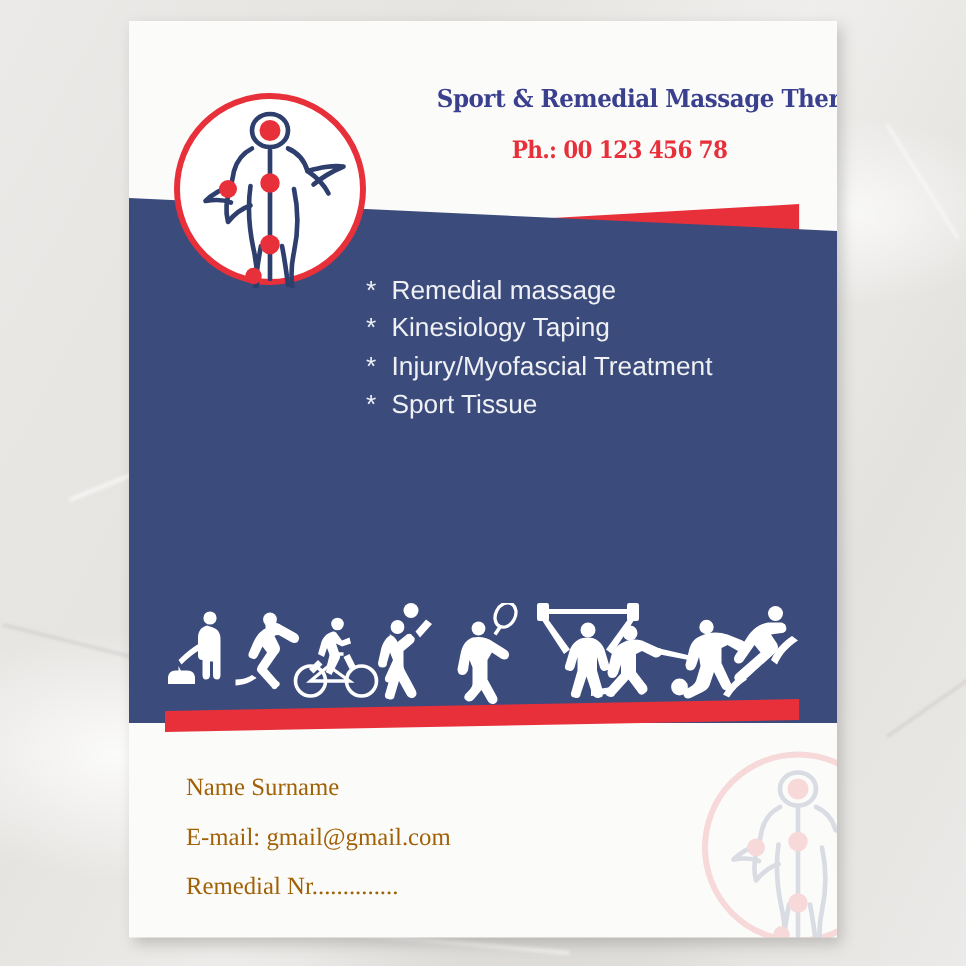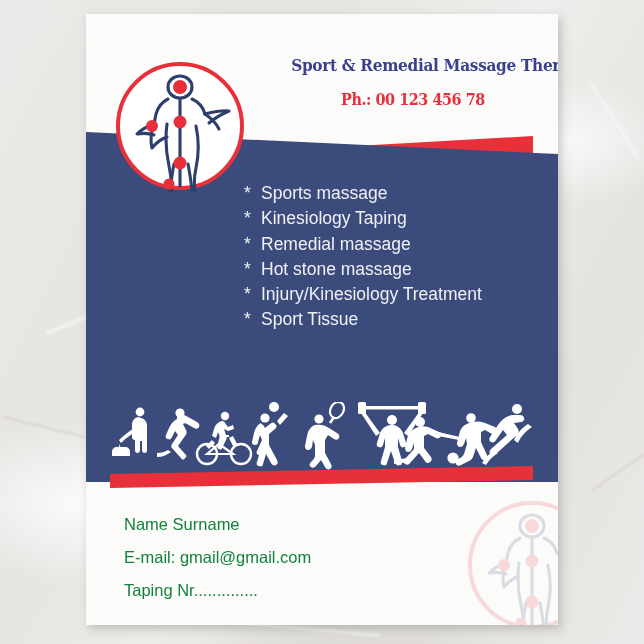--- a/index.html
+++ b/index.html
@@ -76,21 +76,21 @@
   }
   .services .row{display:block;}
   .services .star{display:inline-block;width:17px;}
 
   
   .sports{position:absolute;left:22px;top:388px;width:428px;height:68px;}
 
   
   .footer{position:absolute;left:38px;top:494px;}
   .footer div{
-    color:#15803d;font-size:16.5px;line-height:33px;white-space:nowrap;
+    color:#a16207;font-size:16.5px;line-height:33px;white-space:nowrap;font-family:Liberation Serif, serif;
   }
 </style>
 </head>
 <body>
 
 <div id="backdrop">
   <div class="vein" style="left:40px;top:300px;width:170px;height:3px;transform:rotate(-22deg);"></div>
   <div class="vein d" style="left:0px;top:430px;width:120px;height:2px;transform:rotate(14deg);"></div>
   <div class="vein" style="left:570px;top:120px;width:90px;height:2px;transform:rotate(58deg);"></div>
   <div class="vein d" style="left:585px;top:470px;width:70px;height:2px;transform:rotate(-35deg);"></div>
@@ -132,25 +132,23 @@
     <g fill="#e8303a">
       <circle cx="66" cy="27" r="7"></circle>
       <circle cx="66" cy="62" r="6.5"></circle>
       <circle cx="66" cy="103" r="6.5"></circle>
       <circle cx="38" cy="66" r="6"></circle>
       <circle cx="55" cy="124" r="5.5"></circle>
     </g>
   </svg>
 
   <div class="services">
-    <span class="row"><span class="star">*</span><span>Sports massage</span></span>
+    <span class="row"><span class="star">*</span><span>Remedial massage</span></span>
     <span class="row"><span class="star">*</span><span>Kinesiology Taping</span></span>
-    <span class="row"><span class="star">*</span><span>Remedial massage</span></span>
-    <span class="row"><span class="star">*</span><span>Hot stone massage</span></span>
-    <span class="row"><span class="star">*</span><span>Injury/Kinesiology Treatment</span></span>
+    <span class="row"><span class="star">*</span><span>Injury/Myofascial Treatment</span></span>
     <span class="row"><span class="star">*</span><span>Sport Tissue</span></span>
   </div>
 
   <svg class="sports" viewBox="0 0 428 68">
     <g fill="#ffffff">
 
       <g>
         <circle cx="32" cy="10" r="4.4"></circle>
         <path d="M30 15 c-4 1 -6 4 -6 8 l0 12 c0 2 1 3 3 3 l0 10 c0 2 1 3 2 3 c2 0 3 -1 3 -3 l0 -9 l2 0 l0 9 c0 2 1 3 3 3 c1 0 2 -1 2 -3 l0 -24 c0 -4 -2 -7 -6 -8 z"></path>
         <path d="M30 24 c-6 3 -13 8 -19 14 l2 3 c6 -6 12 -10 18 -13 z"></path>
@@ -218,21 +216,21 @@
         <path d="M420 22 c-6 4 -11 9 -14 16 l4 3 c3 -7 8 -12 14 -16 z"></path>
         <path d="M386 48 c-5 4 -9 8 -12 13 l4 2 c3 -5 7 -9 12 -12 z"></path>
       </g>
 
     </g>
   </svg>
 
   <div class="footer">
     <div>Name Surname</div>
     <div>E-mail: gmail@gmail.com</div>
-    <div>Taping Nr..............</div>
+    <div>Remedial Nr..............</div>
   </div>
 
   <svg class="logo-wm" viewBox="0 0 132 132">
     <circle cx="66" cy="66" r="62" fill="none" stroke="#e8303a" stroke-width="4"></circle>
     <g fill="none" stroke="#2e3f6e" stroke-width="3.1" stroke-linecap="round" stroke-linejoin="round">
       <path d="M66 16 c-7 0 -12 5 -12 11 c0 6 5 11 12 11 c7 0 12 -5 12 -11 c0 -6 -5 -11 -12 -11 z"></path>
       <path d="M54 39 c-6 3 -10 8 -12 15 l-2 10"></path>
       <path d="M78 39 c7 3 11 8 13 15"></path>
       <path d="M91 54 c8 -2 16 -4 24 -3 c-7 3 -14 7 -20 12"></path>
       <path d="M91 54 c6 4 11 9 14 15"></path>

